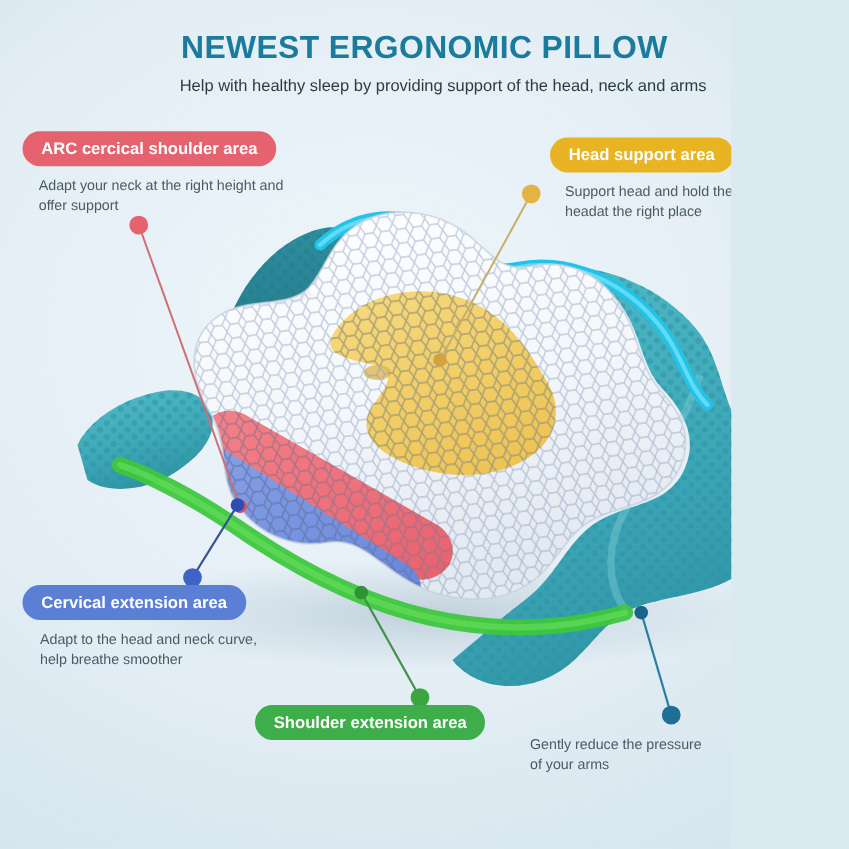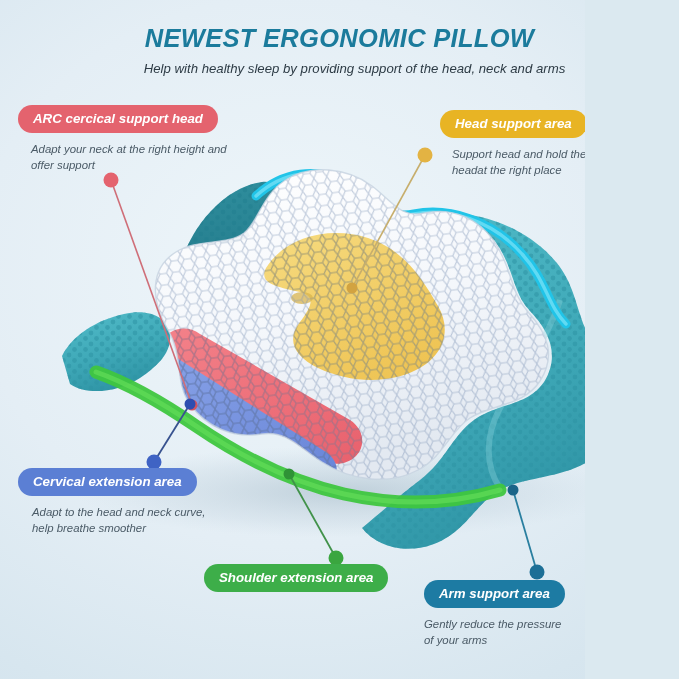--- a/index.html
+++ b/index.html
@@ -6,21 +6,20 @@
   body{
     width:679px;height:679px;overflow:hidden;
     font-family:"Liberation Sans", sans-serif;
     background:#dbe9f0;
   }
   #page{
     position:relative;width:585px;height:679px;
     background:
       radial-gradient(120% 90% at 50% 40%, #eef6fa 0%, #e4eef5 45%, #d7e6ef 75%, #cfe0ec 100%);
     overflow:hidden;
-    font-style:italic;
   }
   
   #header{position:absolute;left:0;top:24px;width:679px;text-align:center;}
   #title{
     font-size:25.5px;font-weight:bold;letter-spacing:.3px;
     color:#1b7b9c;line-height:1.1;margin:0;
   }
   #subtitle{
     font-size:13.2px;color:#2d3b45;margin:9px 12px 0 0;line-height:1.2;
     font-weight:400;
@@ -355,21 +354,21 @@
       </g>
     </svg>
   </div>
 
   <div id="header">
     <h1 id="title" style="color: rgb(27, 123, 156);">NEWEST ERGONOMIC PILLOW</h1>
     <p id="subtitle" style="color: rgb(45, 59, 69);">Help with healthy sleep by providing support of the head, neck and arms</p>
   </div>
 
   <div class="callout c-arc">
-    <div class="pill" style="background: rgb(228, 99, 110);">ARC cercical support head</div>
+    <div class="pill" style="background: rgb(228, 99, 110);">ARC cercical shoulder area</div>
     <div class="desc">Adapt your neck at the right height and
 offer support</div>
   </div>
 
   <div class="callout c-head">
     <div class="pill" style="background: rgb(232, 180, 36);">Head support area</div>
     <div class="desc">Support head and hold the
 headat the right place</div>
   </div>
 
@@ -377,18 +376,17 @@
     <div class="pill" style="background: rgb(91, 127, 212);">Cervical extension area</div>
     <div class="desc">Adapt to the head and neck curve,
 help breathe smoother</div>
   </div>
 
   <div class="callout c-shoulder">
     <div class="pill" style="background: rgb(61, 174, 73);">Shoulder extension area</div>
   </div>
 
   <div class="callout c-arm">
-    <div class="pill" style="background: rgb(29, 123, 163);">Arm support area</div>
     <div class="desc">Gently reduce the pressure
 of your arms</div>
   </div>
 
 </div>
 
 </body></html>

